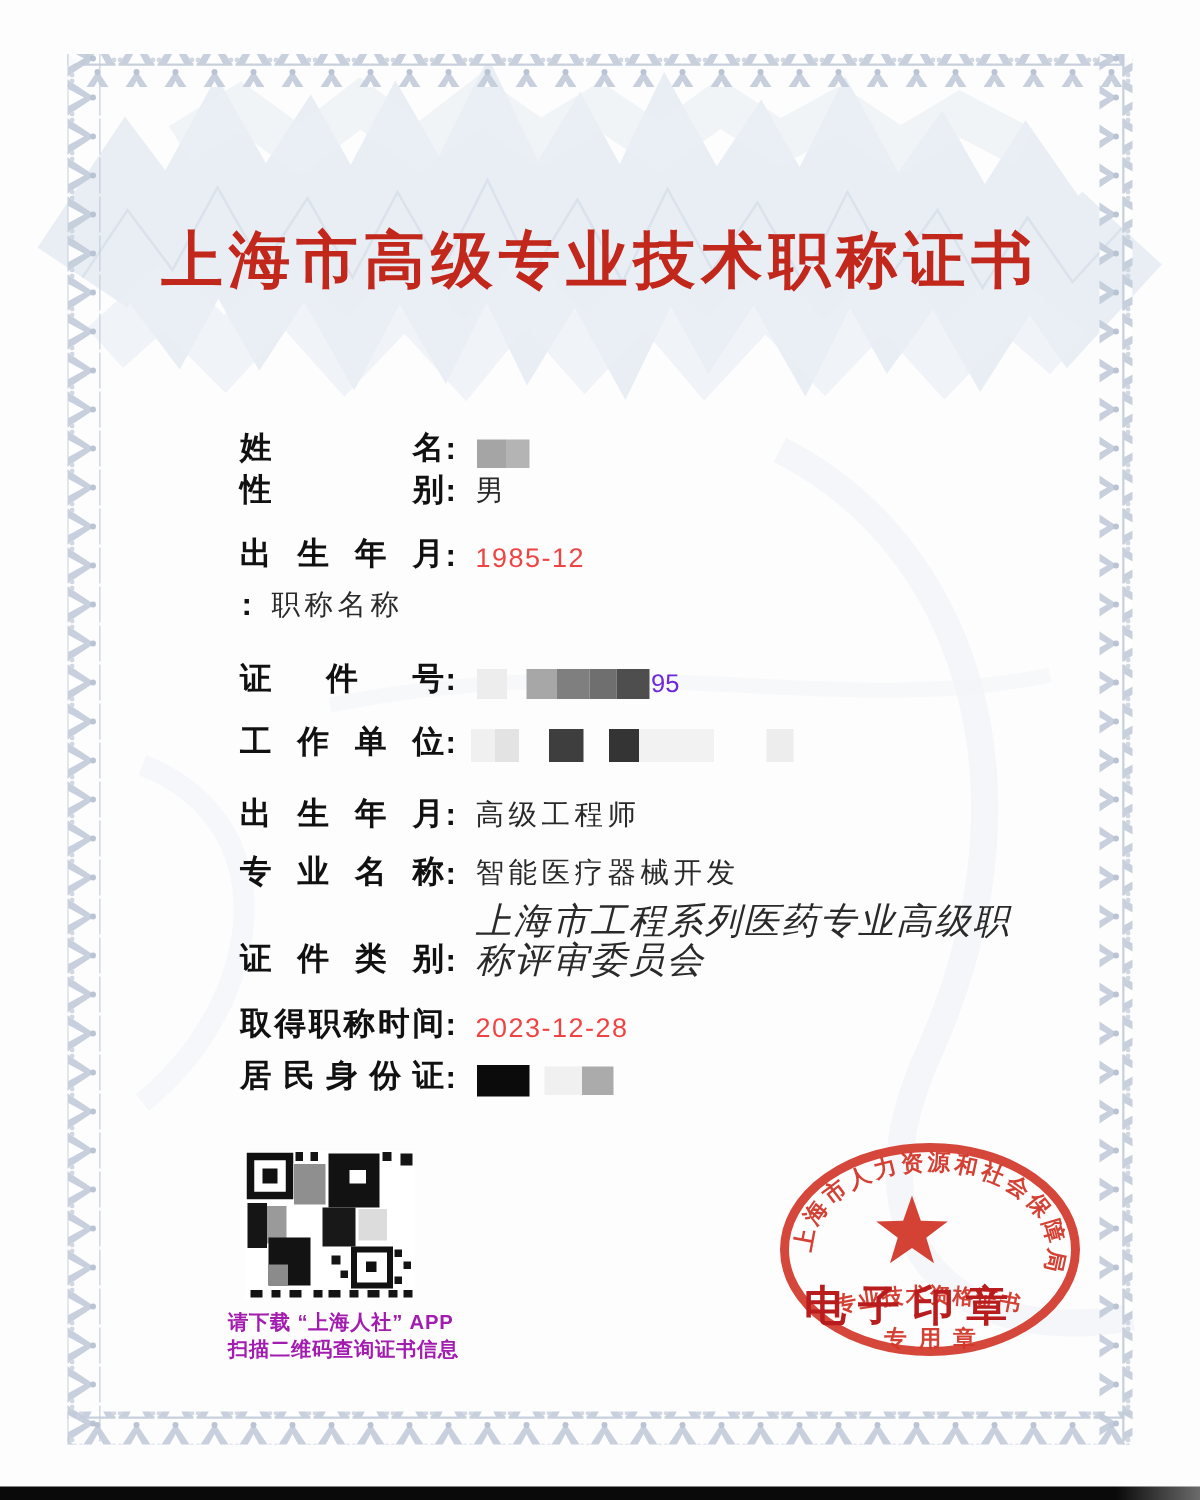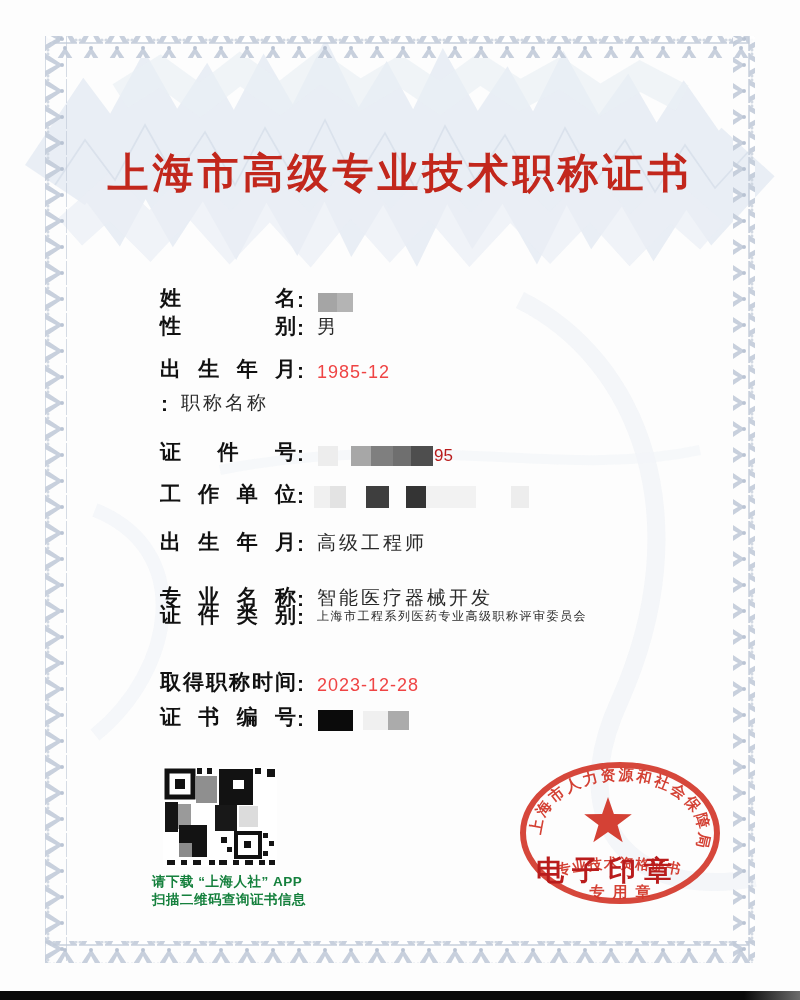--- a/index.html
+++ b/index.html
@@ -28,47 +28,47 @@
   .lbl{
     display:inline-block;width:136px;
     font-size:21px;font-weight:700;color:#111;
     text-align:justify;text-align-last:justify;text-justify:inter-character;
   }
   .colon{font-size:21px;font-weight:700;margin-left:1px;color:#111;}
   .val{margin-left:13px;font-size:18px;color:#ef4444;letter-spacing:1px;}
   .val.kai{font-family:"DejaVu Serif", serif;font-size:19px;letter-spacing:3px;color:#2a2a2a;}
   .val.wrap{
     white-space:normal;width:374px;line-height:26px;
-    font-size:12px;letter-spacing:1.5px;word-break:break-all;
+    font-size:24px;letter-spacing:1.5px;word-break:break-all;font-style:italic;
   }
   
   .blk{display:inline-block;vertical-align:middle;}
   .rdx{margin-left:14px;display:inline-flex;align-items:center;}
   .name-blk{width:35px;height:19px;background:linear-gradient(90deg,#a5a5a5 55%,#b4b4b4 55%);}
   .idn-b0{width:20px;height:20px;background:#ededed;margin-right:13px;}
   .idn-b1{width:20px;height:20px;background:#a7a7a7;}
   .idn-b2{width:22px;height:20px;background:#7f7f7f;}
   .idn-b3{width:18px;height:20px;background:#6f6f6f;}
   .idn-b4{width:22px;height:20px;background:#4e4e4e;}
-  .idn-suffix{font-size:17px;color:#b91c1c;margin-left:1px;letter-spacing:0;}
+  .idn-suffix{font-size:17px;color:#6d28d9;margin-left:1px;letter-spacing:0;}
   .emp-b1{width:16px;height:22px;background:#f0f0f0;}
   .emp-b2{width:16px;height:22px;background:#e3e3e3;margin-right:20px;}
   .emp-b3{width:23px;height:22px;background:#3e3e3e;margin-right:17px;}
   .emp-b4{width:20px;height:22px;background:#343434;}
   .emp-b5{width:50px;height:22px;background:#f2f2f2;margin-right:35px;}
   .emp-b6{width:18px;height:22px;background:#ededed;}
   .cno-b1{width:35px;height:21px;background:#0b0b0b;margin-right:10px;}
   .cno-b2{width:25px;height:19px;background:#f0f0f0;}
   .cno-b3{width:21px;height:19px;background:#ababab;}
 
   
   .qr-wrap{position:absolute;left:163px;top:767px;z-index:3;}
   .qr-caption{
     position:absolute;left:152px;top:873px;z-index:3;
-    font-size:13.5px;font-weight:700;color:#15803d;line-height:18px;letter-spacing:0.5px;
+    font-size:13.5px;font-weight:700;color:#a21caf;line-height:18px;letter-spacing:0.5px;
   }
 
   
   .seal-wrap{position:absolute;left:515px;top:758px;z-index:3;}
   .seal-overlay{
     position:absolute;left:536px;top:852px;z-index:4;
     font-size:28px;font-weight:700;letter-spacing:8px;color:#b91c1c;
   }
   .seal-text{font-weight:700;fill:#d2372a;}
 
@@ -170,40 +170,40 @@
       <span class="blk emp-b6"></span>
   </span>
 </div>
 
 <div class="row" style="top:528px">
   <span class="lbl">出生年月</span>
     <span class="colon">:</span>
   <span class="val kai">高级工程师</span>
 </div>
 
-<div class="row" style="top:583px">
+<div class="row" style="top:567px">
   <span class="lbl">专业名称</span>
     <span class="colon">:</span>
   <span class="val kai">智能医疗器械开发</span>
 </div>
 
 <div class="row" style="top:601px">
   <span class="lbl">证件类别</span>
     <span class="colon">:</span>
   <span class="val kai wrap">上海市工程系列医药专业高级职称评审委员会</span>
 </div>
 
 <div class="row" style="top:668px">
   <span class="lbl">取得职称时间</span>
     <span class="colon">:</span>
   <span class="val">2023-12-28</span>
 </div>
 
 <div class="row" style="top:703px">
-  <span class="lbl">证书编号</span>
+  <span class="lbl">居民身份证</span>
     <span class="colon">:</span>
   <span class="rdx">
     <span class="blk cno-b1"></span>
       <span class="blk cno-b2"></span>
       <span class="blk cno-b3"></span>
   </span>
 </div>
 
 <div class="qr-wrap">
   <svg width="114" height="100" viewBox="0 0 114 100">

